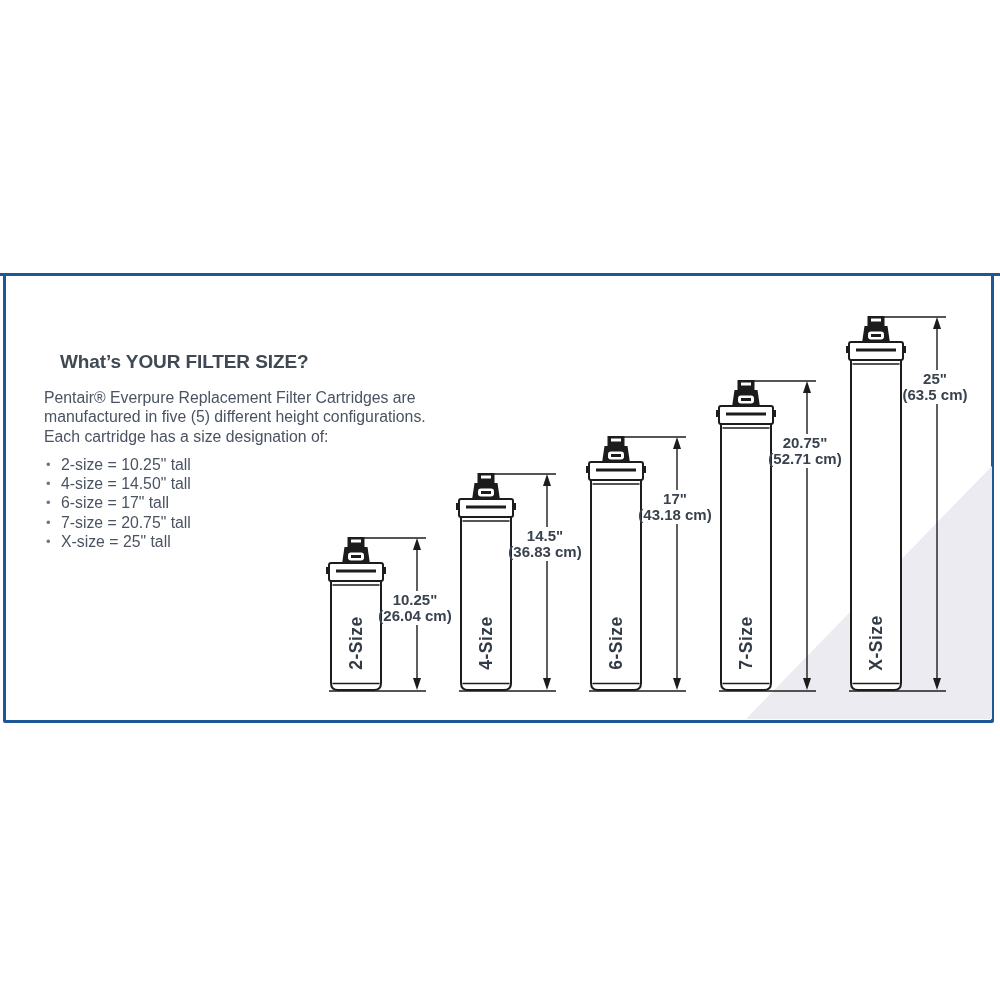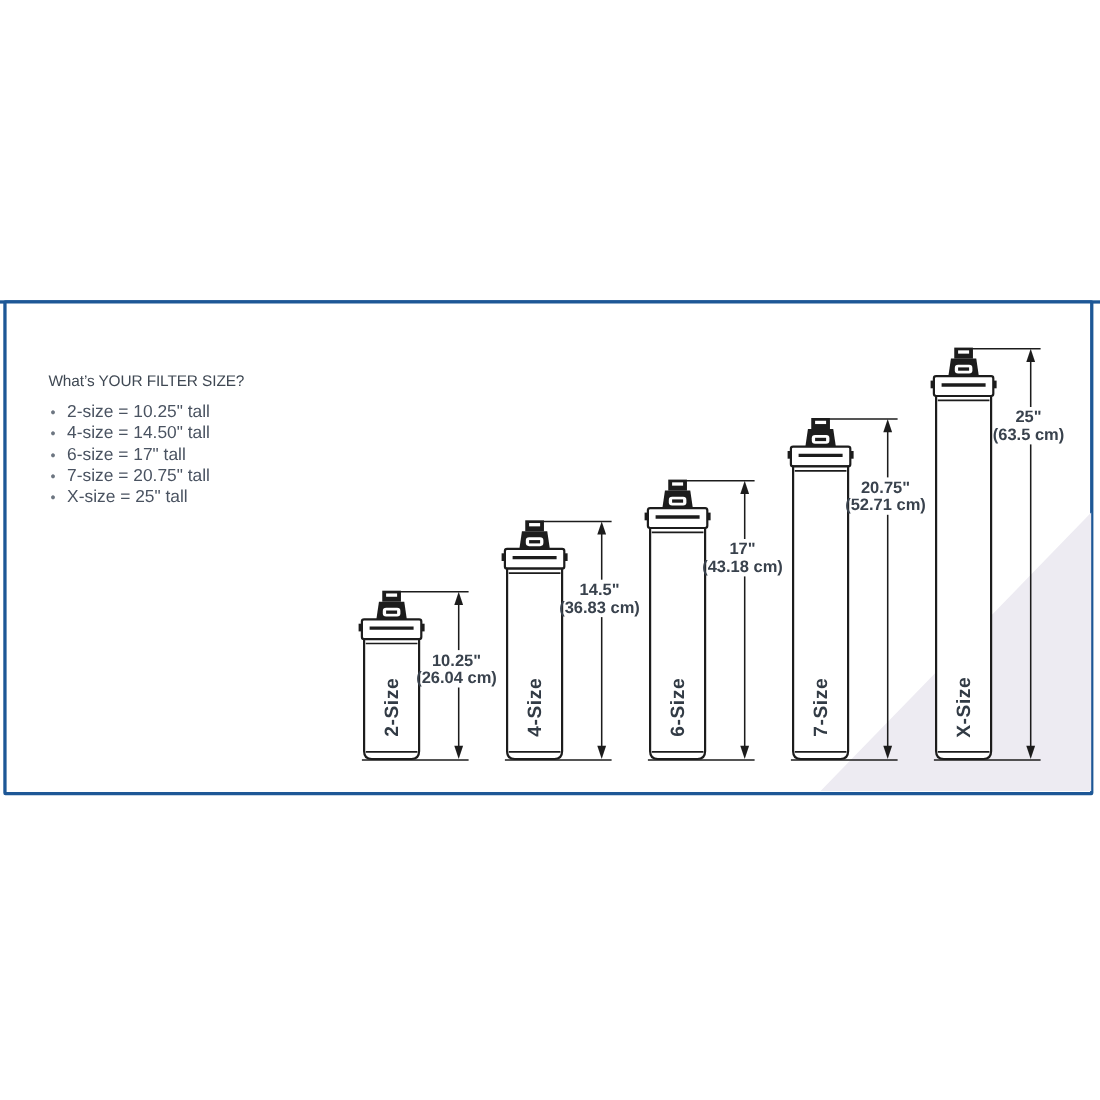--- a/index.html
+++ b/index.html
@@ -5,21 +5,21 @@
   html,body{margin:0;padding:0;background:#ffffff;}
   body{width:1000px;height:1000px;position:relative;overflow:hidden;
        font-family:"Liberation Sans",sans-serif;}
   .top-rule{position:absolute;left:0;top:273px;width:1000px;height:3px;
             background:var(--blue,#1d5796);}
   .panel{position:absolute;left:3px;top:273px;width:985px;height:444px;
          background:#ffffff;border:3px solid var(--blue,#1d5796);border-radius:2px;}
   .diagram-layer{position:absolute;left:0;top:0;width:1000px;height:1000px;
                  pointer-events:none;}
   .copy{position:absolute;left:44px;top:336px;width:420px;}
-  .copy h1{margin:0;font-size:14px;line-height:20px;font-weight:400;
+  .copy h1{margin:16px;font-size:19px;line-height:20px;font-weight:700;
            color:var(--heading_text,#3f4853);letter-spacing:-0.1px;}
   .copy .para{margin-top:6px;}
   .copy .para div{font-size:15.8px;line-height:19.3px;
                   color:var(--body_text,#4a5361);}
   .copy ul{list-style:none;margin:9px 0 0 0;padding:0;}
   .copy li{position:relative;padding-left:17px;font-size:15.8px;
            line-height:19.3px;color:var(--body_text,#4a5361);}
   .copy li .dot{position:absolute;left:2px;top:0;color:#6d7681;font-size:13px;}
 </style>
 </head>
@@ -146,20 +146,25 @@
           <polygon points="937,690 933,678 941,678" fill="#1c1c1c"></polygon>
           <rect x="903" y="370" width="78" height="34" fill="#ffffff"></rect>
           <text x="935" y="384" text-anchor="middle" fill="#39424d" font-size="15px" font-weight="700" font-family="&quot;Liberation Sans&quot;, sans-serif">25"</text>
           <text x="935" y="400" text-anchor="middle" fill="#39424d" font-size="15px" font-weight="700" font-family="&quot;Liberation Sans&quot;, sans-serif">(63.5 cm)</text>
         </g>
       </g>
   </svg>
 
   <div class="copy">
     <h1>What’s YOUR FILTER SIZE?</h1>
+    <div class="para">
+      <div>Pentair® Everpure Replacement Filter Cartridges are</div>
+      <div>manufactured in five (5) different height configurations.</div>
+      <div>Each cartridge has a size designation of:</div>
+    </div>
     <ul>
       <li><span class="dot">•</span><span>2-size = 10.25" tall</span></li>
       <li><span class="dot">•</span><span>4-size = 14.50" tall</span></li>
       <li><span class="dot">•</span><span>6-size = 17" tall</span></li>
       <li><span class="dot">•</span><span>7-size = 20.75" tall</span></li>
       <li><span class="dot">•</span><span>X-size = 25" tall</span></li>
     </ul>
   </div>
 </div>
 

